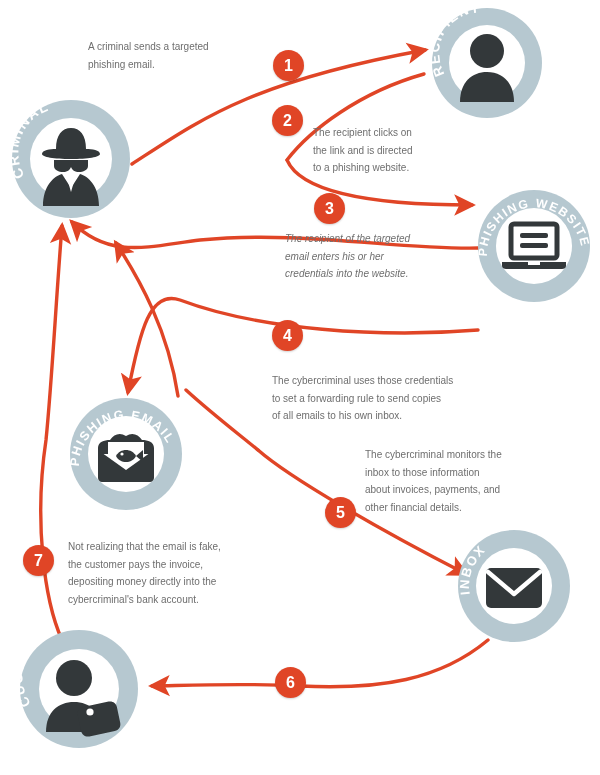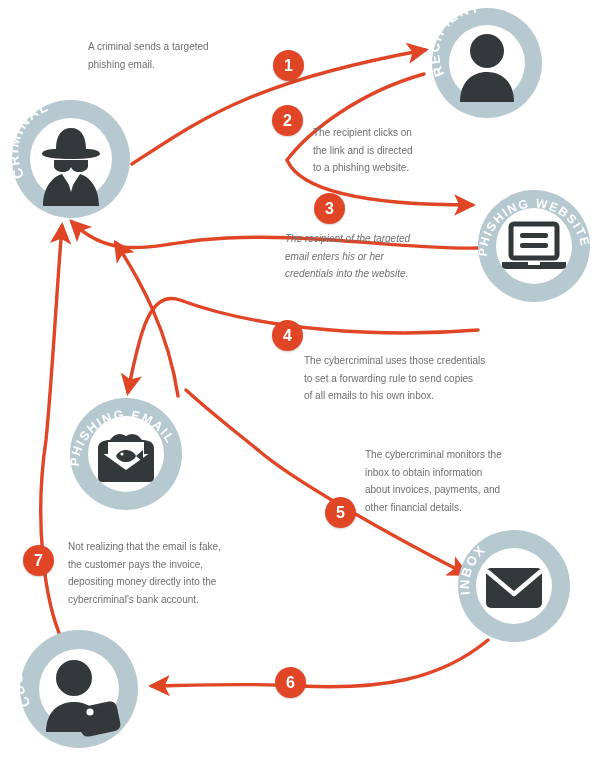--- a/index.html
+++ b/index.html
@@ -213,27 +213,27 @@
   <div class="caption" style="left:313px; top:124px; width:190px;">The recipient clicks on
 the link and is directed
 to a phishing website.</div>
   <div class="stepnum" style="left:272px; top:105px; width:31px; height:31px; font-size:16px;">2</div>
 
   <div class="caption" style="left:285px; top:230px; width:215px;font-style:italic;">The recipient of the targeted
 email enters his or her
 credentials into the website.</div>
   <div class="stepnum" style="left:314px; top:193px; width:31px; height:31px; font-size:16px;">3</div>
 
-  <div class="caption" style="left:272px; top:352px; width:270px;margin-left:32px;">The cybercriminal uses those credentials
+  <div class="caption" style="left:272px; top:372px; width:270px;">The cybercriminal uses those credentials
 to set a forwarding rule to send copies
 of all emails to his own inbox.</div>
   <div class="stepnum" style="left:272px; top:320px; width:31px; height:31px; font-size:16px;">4</div>
 
   <div class="caption" style="left:365px; top:446px; width:220px;">The cybercriminal monitors the
-inbox to obtain information
+inbox to those information
 about invoices, payments, and
 other financial details.</div>
   <div class="stepnum" style="left:325px; top:497px; width:31px; height:31px; font-size:16px;">5</div>
 
   <div class="stepnum" style="left:275px; top:667px; width:31px; height:31px; font-size:16px;">6</div>
 
   <div class="caption" style="left:68px; top:538px; width:255px;">Not realizing that the email is fake,
 the customer pays the invoice,
 depositing money directly into the
 cybercriminal's bank account.</div>

